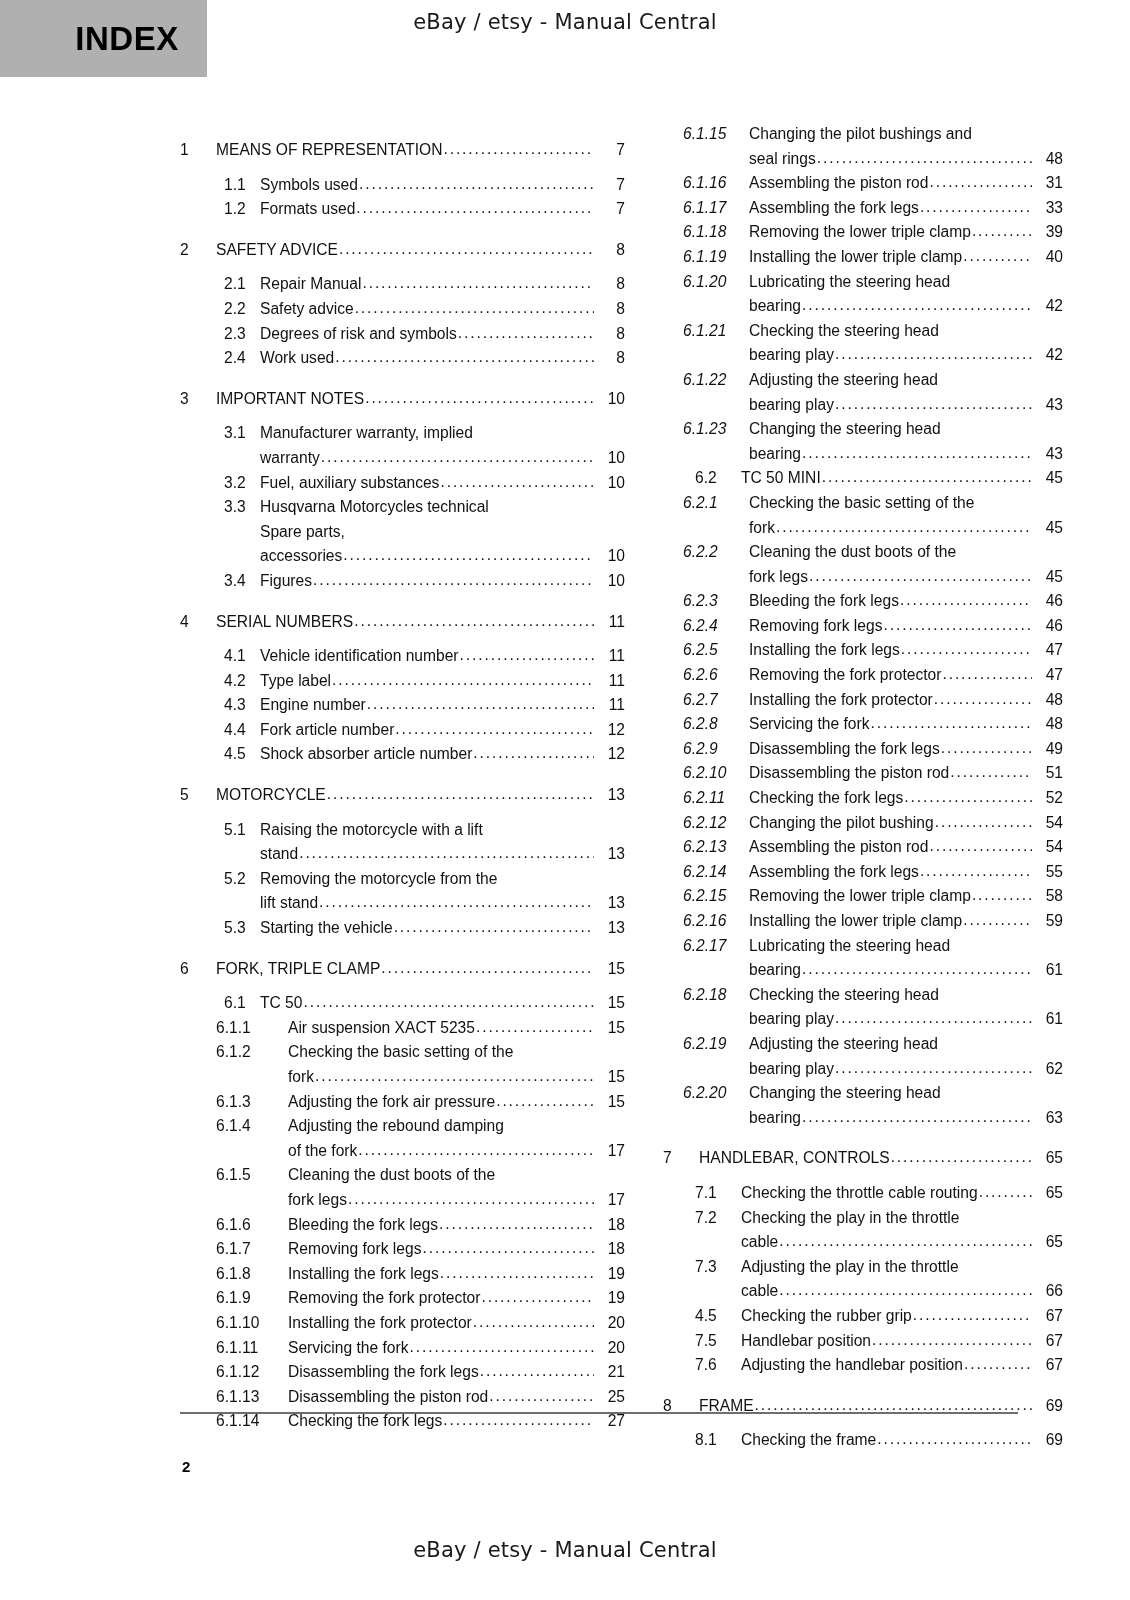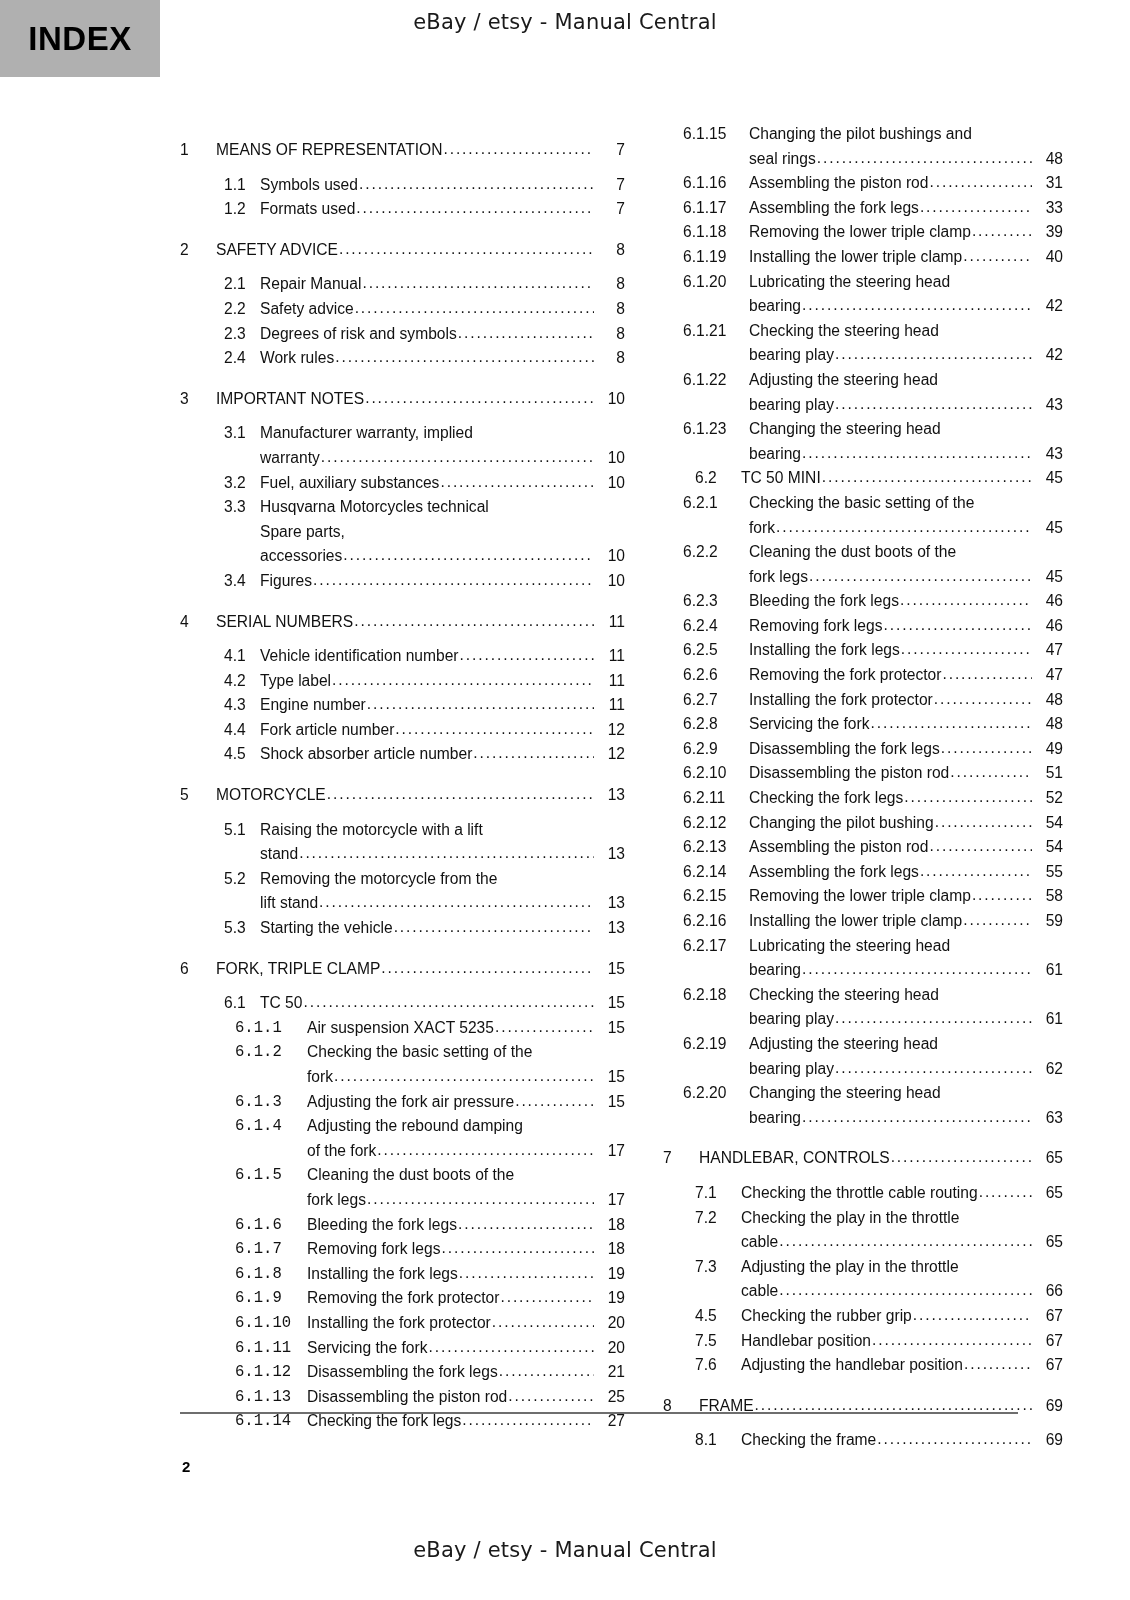--- a/index.html
+++ b/index.html
@@ -20,20 +20,21 @@
   .index-tab {
     position: absolute;
     left: 0;
     top: 0;
     width: 160px;
     height: 77px;
     background: #b0b0b0;
     display: flex;
     align-items: center;
     justify-content: center;
+    padding-left: 47px;
   }
   .index-tab .label {
     font-size: 33px;
     font-weight: bold;
     letter-spacing: 0.5px;
     color: #000;
     font-family: "Liberation Sans", sans-serif;
   }
   .header-title {
     position: absolute;
@@ -85,25 +86,25 @@
   }
   .row.level1 .num { font-weight: 400; }
   .row.level1 .title { text-transform: uppercase; }
 
   .row .num {
     flex: 0 0 auto;
     white-space: nowrap;
   }
   .col-left .row.level1 .num { width: 36px; }
   .col-left .row.level2 .num { width: 36px; margin-left: 44px; }
-  .col-left .row.level3 .num { width: 72px; margin-left: 55px; font-family: Liberation Mono, monospace; }
+  .col-left .row.level3 .num { width: 72px; margin-left: 36px; }
 
   .col-right .row.level1 .num { width: 36px; }
   .col-right .row.level2 .num { width: 46px; margin-left: 32px; }
-  .col-right .row.level3 .num { width: 66px; margin-left: 20px; }
+  .col-right .row.level3 .num { width: 66px; margin-left: 20px; font-style: italic; }
 
   .row .body {
     flex: 1 1 auto;
     min-width: 0;
     position: relative;
   }
   .row .title-line {
     display: flex;
     align-items: baseline;
   }
@@ -241,21 +242,21 @@
               <span class="title">Degrees of risk and symbols</span>
               <span class="dots">..........................................................................................</span>
               <span class="page">8</span>
             </div>
           </div>
         </div>
         <div class="row level2">
           <div class="num">2.4</div>
           <div class="body">
             <div class="title-line">
-              <span class="title">Work rules</span>
+              <span class="title">Work used</span>
               <span class="dots">..........................................................................................</span>
               <span class="page">8</span>
             </div>
           </div>
         </div>
         <div class="row level1">
           <div class="num">3</div>
           <div class="body">
             <div class="title-line">
               <span class="title">IMPORTANT NOTES</span>

